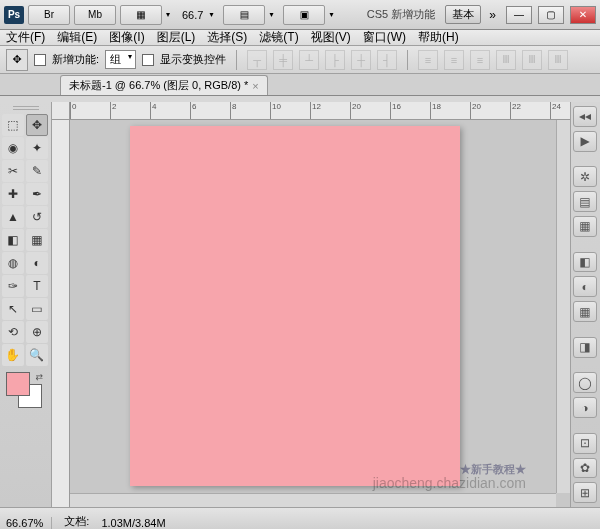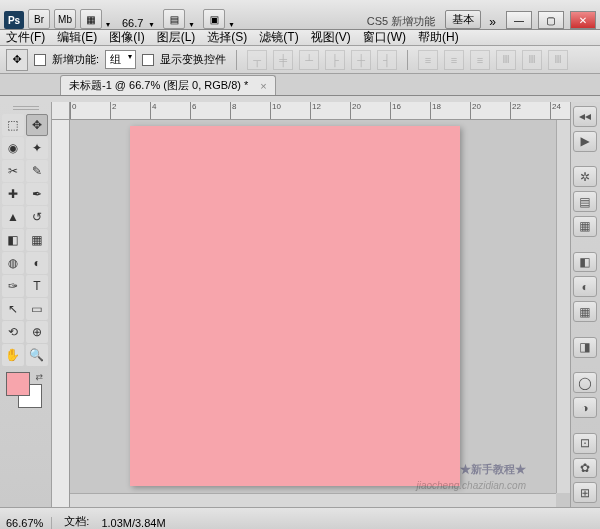--- a/index.html
+++ b/index.html
@@ -1,39 +1,39 @@
 <!DOCTYPE html>
 <html><head>
 <meta charset="utf-8">
 <style>
 * { margin: 0; padding: 0; box-sizing: border-box; font-family: "Microsoft YaHei", Arial, sans-serif; }
 body { width: 600px; height: 529px; background: #d8d8d8; overflow: hidden; position: relative; }
-.titlebar { height: 30px; background: linear-gradient(#e8e8e8,#d0d0d0); border-bottom: 1px solid #888; display: flex; align-items: flex-end; padding: 0 4px; gap: 4px; }
+.titlebar { height: 30px; background: linear-gradient(#e8e8e8,#d0d0d0); border-bottom: 1px solid #888; display: flex; align-items: center; padding: 0 4px; gap: 4px; }
 .ps-icon { width: 20px; height: 18px; background: #1a3d5c; color: #fff; font-size: 10px; font-weight: bold; display: flex; align-items: center; justify-content: center; border-radius: 2px; }
-.tb-btn { width: 22px; height: 20px; background: linear-gradient(#f0f0f0,#d8d8d8); border: 1px solid #999; border-radius: 2px; display: flex; align-items: center; justify-content: center; font-size: 10px; }
+.tb-btn { width: 42px; height: 20px; background: linear-gradient(#f0f0f0,#d8d8d8); border: 1px solid #999; border-radius: 2px; display: flex; align-items: center; justify-content: center; font-size: 10px; }
 .tb-arrow { width: 10px; display: inline-flex; font-size: 8px; }
 .zoom-val { font-size: 11px; padding: 0 2px; }
 .title-spacer { flex: 1; }
 .workspace-label { font-size: 11px; color: #444; padding: 0 6px; }
 .workspace-btn { background: linear-gradient(#eee,#ccc); border: 1px solid #888; padding: 1px 6px; font-size: 11px; border-radius: 2px; }
 .double-chevron { font-size: 12px; padding: 0 4px; }
 .win-btn { width: 26px; height: 18px; background: linear-gradient(#f4f4f4,#d8d8d8); border: 1px solid #888; display: flex; align-items: center; justify-content: center; font-size: 10px; margin-left: 2px; }
 .win-btn.close { background: linear-gradient(#e88,#c33); color: #fff; }
 .menubar { height: 16px; background: linear-gradient(#ececec,#dcdcdc); border-bottom: 1px solid #a0a0a0; display: flex; align-items: center; padding: 0 6px; gap: 12px; font-size: 12px; }
 .menu-item { cursor: default; }
 .optbar { height: 28px; background: linear-gradient(#e6e6e6,#d4d4d4); border-bottom: 1px solid #a0a0a0; display: flex; align-items: center; padding: 0 6px; gap: 6px; font-size: 11px; }
 .opt-tool { width: 22px; height: 22px; background: #e0e0e0; border: 1px solid #999; display: flex; align-items: center; justify-content: center; }
 .checkbox { width: 12px; height: 12px; border: 1px solid #666; background: #fff; display: inline-block; }
 .opt-select { background: #fff; border: 1px solid #888; padding: 1px 14px 1px 4px; font-size: 11px; position: relative; }
 .opt-select::after { content: "▾"; font-size: 8px; position: absolute; right: 3px; }
 .opt-divider { width: 1px; height: 20px; background: #a0a0a0; margin: 0 4px; }
 .opt-icon { width: 20px; height: 20px; background: #e0e0e0; border: 1px solid #aaa; display: flex; align-items: center; justify-content: center; font-size: 11px; color: #888; }
 .opt-icon.disabled { opacity: .45; }
 .tabbar { height: 22px; background: #d0d0d0; display: flex; align-items: flex-end; padding-left: 60px; border-bottom: 1px solid #888; }
-.doc-tab { background: #e8e8e8; border: 1px solid #999; border-bottom: none; padding: 2px 8px; font-size: 11px; display: flex; align-items: center; gap: 12px; border-radius: 3px 3px 0 0; }
+.doc-tab { background: #e8e8e8; border: 1px solid #999; border-bottom: none; padding: 2px 8px; font-size: 11px; display: flex; align-items: center; gap: 4px; border-radius: 3px 3px 0 0; }
 .doc-tab .x { font-size: 11px; color: #888; }
 .main { position: absolute; top: 102px; left: 0; right: 0; bottom: 22px; display: flex; }
 .toolbox { width: 52px; background: linear-gradient(#d8d8d8,#cacaca); border-right: 1px solid #a0a0a0; padding: 4px 2px; display: flex; flex-direction: column; }
 .toolbox-handle { height: 6px; display: flex; justify-content: center; margin-bottom: 2px; }
 .toolbox-handle span { width: 26px; height: 4px; border-top: 1px solid #aaa; border-bottom: 1px solid #aaa; }
 .tool-grid { display: grid; grid-template-columns: 1fr 1fr; gap: 1px; }
 .tool { width: 22px; height: 22px; background: #dcdcdc; border: 1px solid transparent; display: flex; align-items: center; justify-content: center; font-size: 12px; color: #333; border-radius: 2px; }
 .tool.sel { background: #c0c0c0; border-color: #888; }
 .swatches { margin-top: 6px; position: relative; height: 40px; }
 .swatch-fg { position: absolute; width: 24px; height: 24px; background: #f7a5ac; border: 1px solid #666; left: 4px; top: 0; }
@@ -42,21 +42,21 @@
 .canvas-area { flex: 1; background: #c8c8c8; position: relative; overflow: hidden; }
 .ruler-h { position: absolute; top: 0; left: 18px; right: 0; height: 18px; background: #e8e8e8; border-bottom: 1px solid #999; font-size: 8px; color: #555; display: flex; overflow: hidden; }
 .ruler-h span { width: 40px; border-left: 1px solid #888; padding-left: 1px; flex-shrink: 0; }
 .ruler-v { position: absolute; left: 0; top: 18px; bottom: 0; width: 18px; background: #e8e8e8; border-right: 1px solid #999; }
 .ruler-corner { position: absolute; left: 0; top: 0; width: 18px; height: 18px; background: #e8e8e8; border-right: 1px solid #999; border-bottom: 1px solid #999; }
 .canvas-bg { position: absolute; left: 18px; top: 18px; right: 14px; bottom: 14px; background: #c8c8c8; overflow: hidden; }
 .canvas { position: absolute; left: 60px; top: 6px; width: 330px; height: 360px; background: #f7a5ac; box-shadow: 2px 2px 6px rgba(0,0,0,.3); }
 .scroll-v { position: absolute; right: 0; top: 18px; bottom: 14px; width: 14px; background: #d8d8d8; border-left: 1px solid #aaa; }
 .scroll-h { position: absolute; left: 18px; right: 14px; bottom: 0; height: 14px; background: #d8d8d8; border-top: 1px solid #aaa; }
 .watermark { position: absolute; right: 30px; bottom: 16px; font-size: 11px; color: rgba(0,0,60,.35); font-weight: bold; font-family: Liberation Serif, serif; }
-.watermark2 { position: absolute; right: 30px; bottom: 2px; font-size: 10px; color: rgba(0,0,0,.25); font-style: italic; }
+.watermark2 { position: absolute; right: 30px; bottom: 2px; font-size: 14px; color: rgba(0,0,0,.25); }
 .right-dock { width: 30px; background: linear-gradient(#d6d6d6,#c8c8c8); border-left: 1px solid #a0a0a0; display: flex; flex-direction: column; padding: 4px 2px; gap: 4px; }
 .dock-btn { width: 24px; height: 24px; background: linear-gradient(#e8e8e8,#d0d0d0); border: 1px solid #a0a0a0; border-radius: 3px; display: flex; align-items: center; justify-content: center; font-size: 12px; color: #555; }
 .dock-sep { height: 8px; }
 .statusbar { position: absolute; left: 0; right: 0; bottom: 0; height: 22px; background: linear-gradient(#e4e4e4,#d0d0d0); border-top: 1px solid #a0a0a0; display: flex; align-items: flex-end; font-size: 11px; padding: 0 6px; gap: 12px; }
 .status-zoom { border-right: 1px solid #aaa; padding-right: 8px; }
 </style>
 </head>
 <body>
 
 <div class="titlebar">

